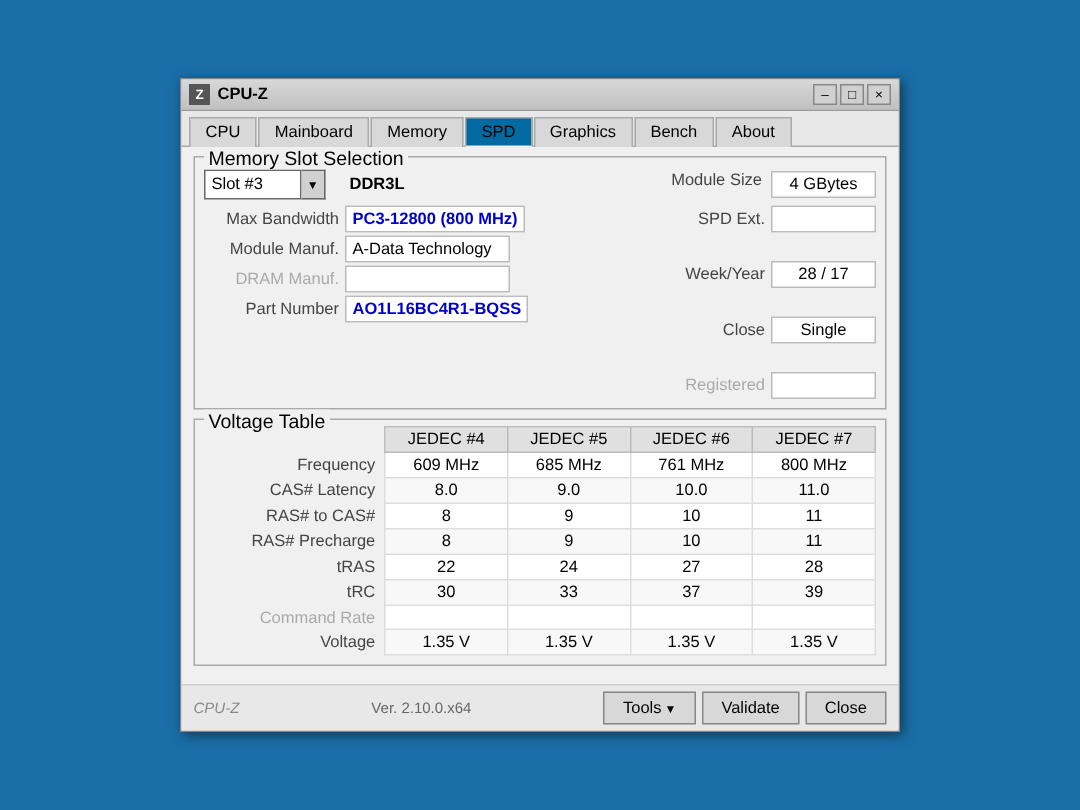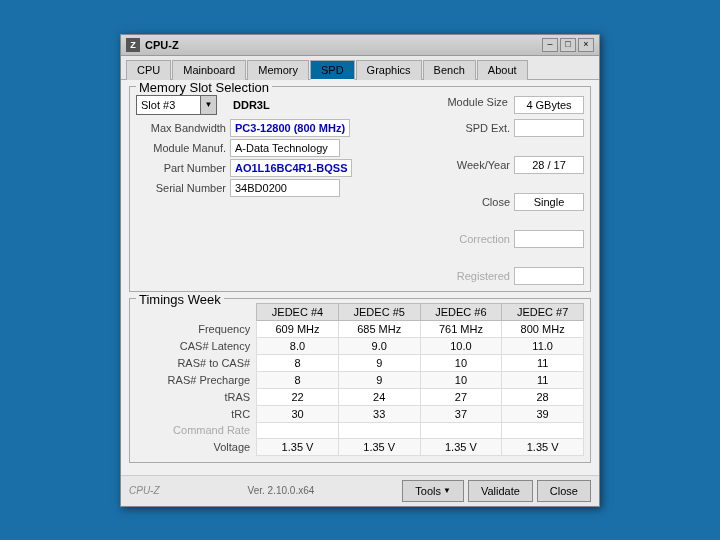--- a/index.html
+++ b/index.html
@@ -339,56 +339,52 @@
         <div class="left-fields">
           <div class="field-row">
             <span class="field-label">Max Bandwidth</span>
             <div class="field-value blue">PC3-12800 (800 MHz)</div>
           </div>
           <div class="field-row">
             <span class="field-label">Module Manuf.</span>
             <div class="field-value">A-Data Technology</div>
           </div>
           <div class="field-row">
+            <span class="field-label dim-label">DRAM Manuf.</span>
+            <div class="field-value"></div>
+          </div>
+          <div class="field-row">
             <span class="field-label">Part Number</span>
             <div class="field-value blue">AO1L16BC4R1-BQSS</div>
-          </div>
-          <div class="field-row">
-            <span class="field-label">Serial Number</span>
-            <div class="field-value">34BD0200</div>
           </div>
         </div>
 
         <div class="right-fields" style="width:145px; padding-left:6px;">
           <div class="right-row" style="margin-top:0;">
             <span class="right-label">SPD Ext.</span>
             <div class="right-value" style="min-width:70px;"></div>
           </div>
           <div class="right-row">
             <span class="right-label">Week/Year</span>
             <div class="right-value" style="min-width:70px;">28 / 17</div>
           </div>
           <div class="right-row">
             <span class="right-label">Close</span>
             <div class="right-value" style="min-width:70px;">Single</div>
           </div>
           <div class="right-row">
-            <span class="right-label dim-label">Correction</span>
-            <div class="right-value" style="min-width:70px;"></div>
-          </div>
-          <div class="right-row">
             <span class="right-label dim-label">Registered</span>
             <div class="right-value" style="min-width:70px;"></div>
           </div>
         </div>
       </div>
     </div>
 
     <div class="group-box">
-      <span class="group-label">Timings Week</span>
+      <span class="group-label">Voltage Table</span>
       <table class="timings-table">
         <thead>
           <tr>
             <th style="background:#f0f0f0; border:none; text-align:left;"></th>
             <th>JEDEC #4</th>
             <th>JEDEC #5</th>
             <th>JEDEC #6</th>
             <th>JEDEC #7</th>
           </tr>
         </thead>

